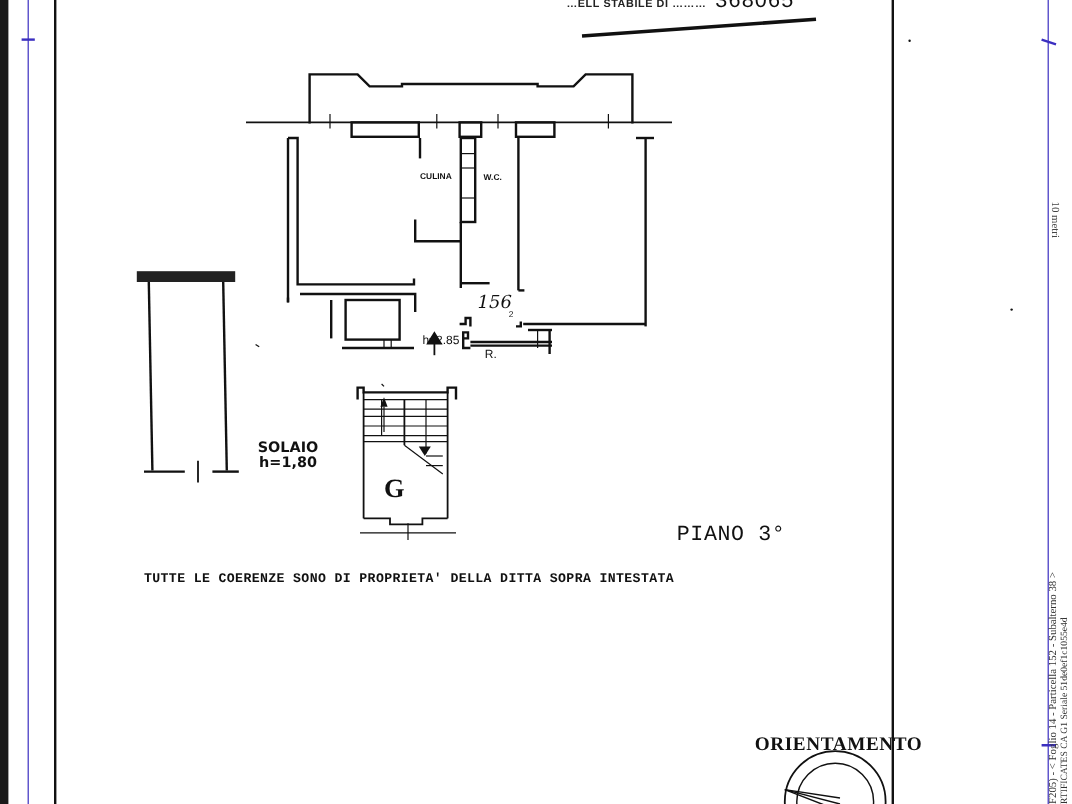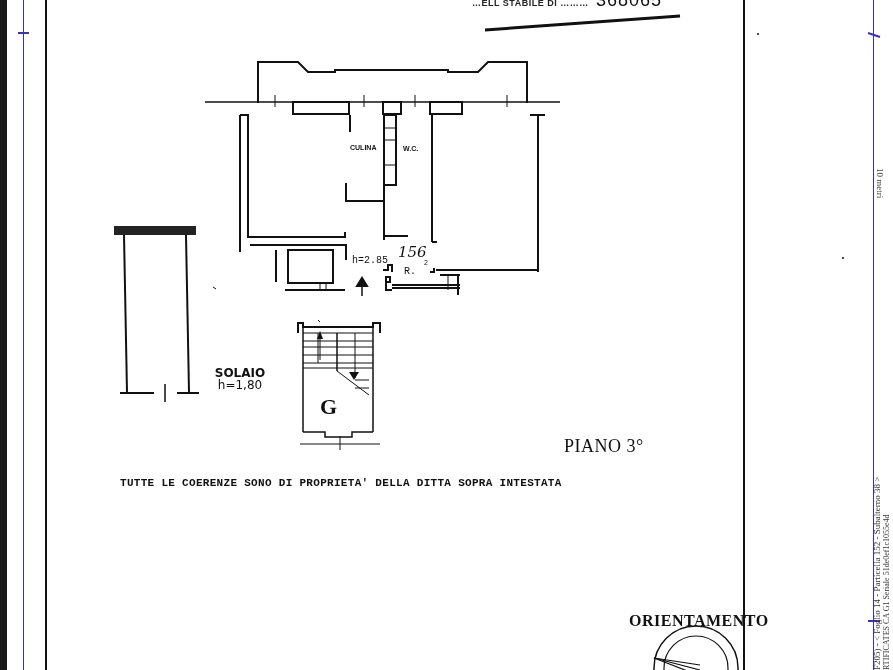--- a/index.html
+++ b/index.html
@@ -19,21 +19,21 @@
     .header-num {
       font-family: "Liberation Sans", sans-serif; font-size: 18px; color: #111;
       letter-spacing: 1px;
     }
     .plan-svg { left: 0; top: 0; }
     .solaio-label {
       font-family: "DejaVu Sans", sans-serif; font-weight: bold; font-size: 12px;
       text-align: center; line-height: 12px;
     }
     .piano-label {
-      font-family: Liberation Serif, serif; font-size: 18px; font-weight: 500;
+      font-family: Liberation Mono, monospace; font-size: 18px; font-weight: 500;
       letter-spacing: 0.5px;
     }
     .coerenze {
       font-family: "Liberation Mono", monospace; font-size: 11px; font-weight: bold;
       letter-spacing: 0.3px; white-space: nowrap;
     }
     .orient-label {
       font-family: "Liberation Serif", serif; font-weight: bold;
       font-size: 16px; letter-spacing: 0.5px;
     }
@@ -41,21 +41,21 @@
       font-family: "Liberation Serif", serif; font-size: 9px; color: #333;
       transform-origin: left top; transform: rotate(-90deg); white-space: nowrap;
     }
     .scale-text {
       font-family: "Liberation Serif", serif; font-size: 9px; color: #444;
       transform-origin: left top; transform: rotate(90deg); white-space: nowrap;
     }
     .small-lbl {
       font-family: "Liberation Sans", sans-serif; font-size: 7px; font-weight: bold;
     }
-    .h-lbl { font-family: Liberation Mono, monospace; font-size: 10px; }
+    .h-lbl { font-family: Liberation Sans, sans-serif; font-size: 10px; margin-top: 24px; }
     .hand { font-family: "DejaVu Serif", serif; font-size: 15px; font-style: italic; }
     .g-lbl { font-family: "Liberation Serif", serif; font-weight: bold; font-size: 22px; }
   </style>
 </head>
 <body>
 
 <div class="abs left-edge"></div>
 <div class="abs blue-line" style="left:23px; top:0; height:670px;"></div>
 <div class="abs frame-line" style="left:45px; top:0; height:670px;"></div>
 <div class="abs frame-line" style="left:743px; top:0; height:670px;"></div>
@@ -168,21 +168,21 @@
 
 <div class="abs small-lbl" style="left:350px; top:144px;">CULINA</div>
 <div class="abs small-lbl" style="left:403px; top:145px;">W.C.</div>
 <div class="abs h-lbl" style="left:352px; top:255px;">h=2.85</div>
 <div class="abs hand" style="left:398px; top:243px;">156</div>
 <div class="abs small-lbl" style="left:424px; top:259px; font-weight:normal;">2</div>
 <div class="abs h-lbl" style="left:404px; top:266px;">R.</div>
 
 <div class="abs solaio-label" style="left:210px; top:367px; width:60px;">
   <div>SOLAIO</div>
-  <div style="font-weight:normal;">h=1,80</div>
+  <div style="font-weight:bold;">h=1,80</div>
 </div>
 
 <div class="abs g-lbl" style="left:320px; top:394px;">G</div>
 
 <div class="abs piano-label" style="left:564px; top:436px;">PIANO 3°</div>
 
 <div class="abs coerenze" style="left:120px; top:477px;text-align:center;">TUTTE LE COERENZE SONO DI PROPRIETA' DELLA DITTA SOPRA INTESTATA</div>
 
 <div class="abs orient-label" style="left:629px; top:612px;">ORIENTAMENTO</div>
 

